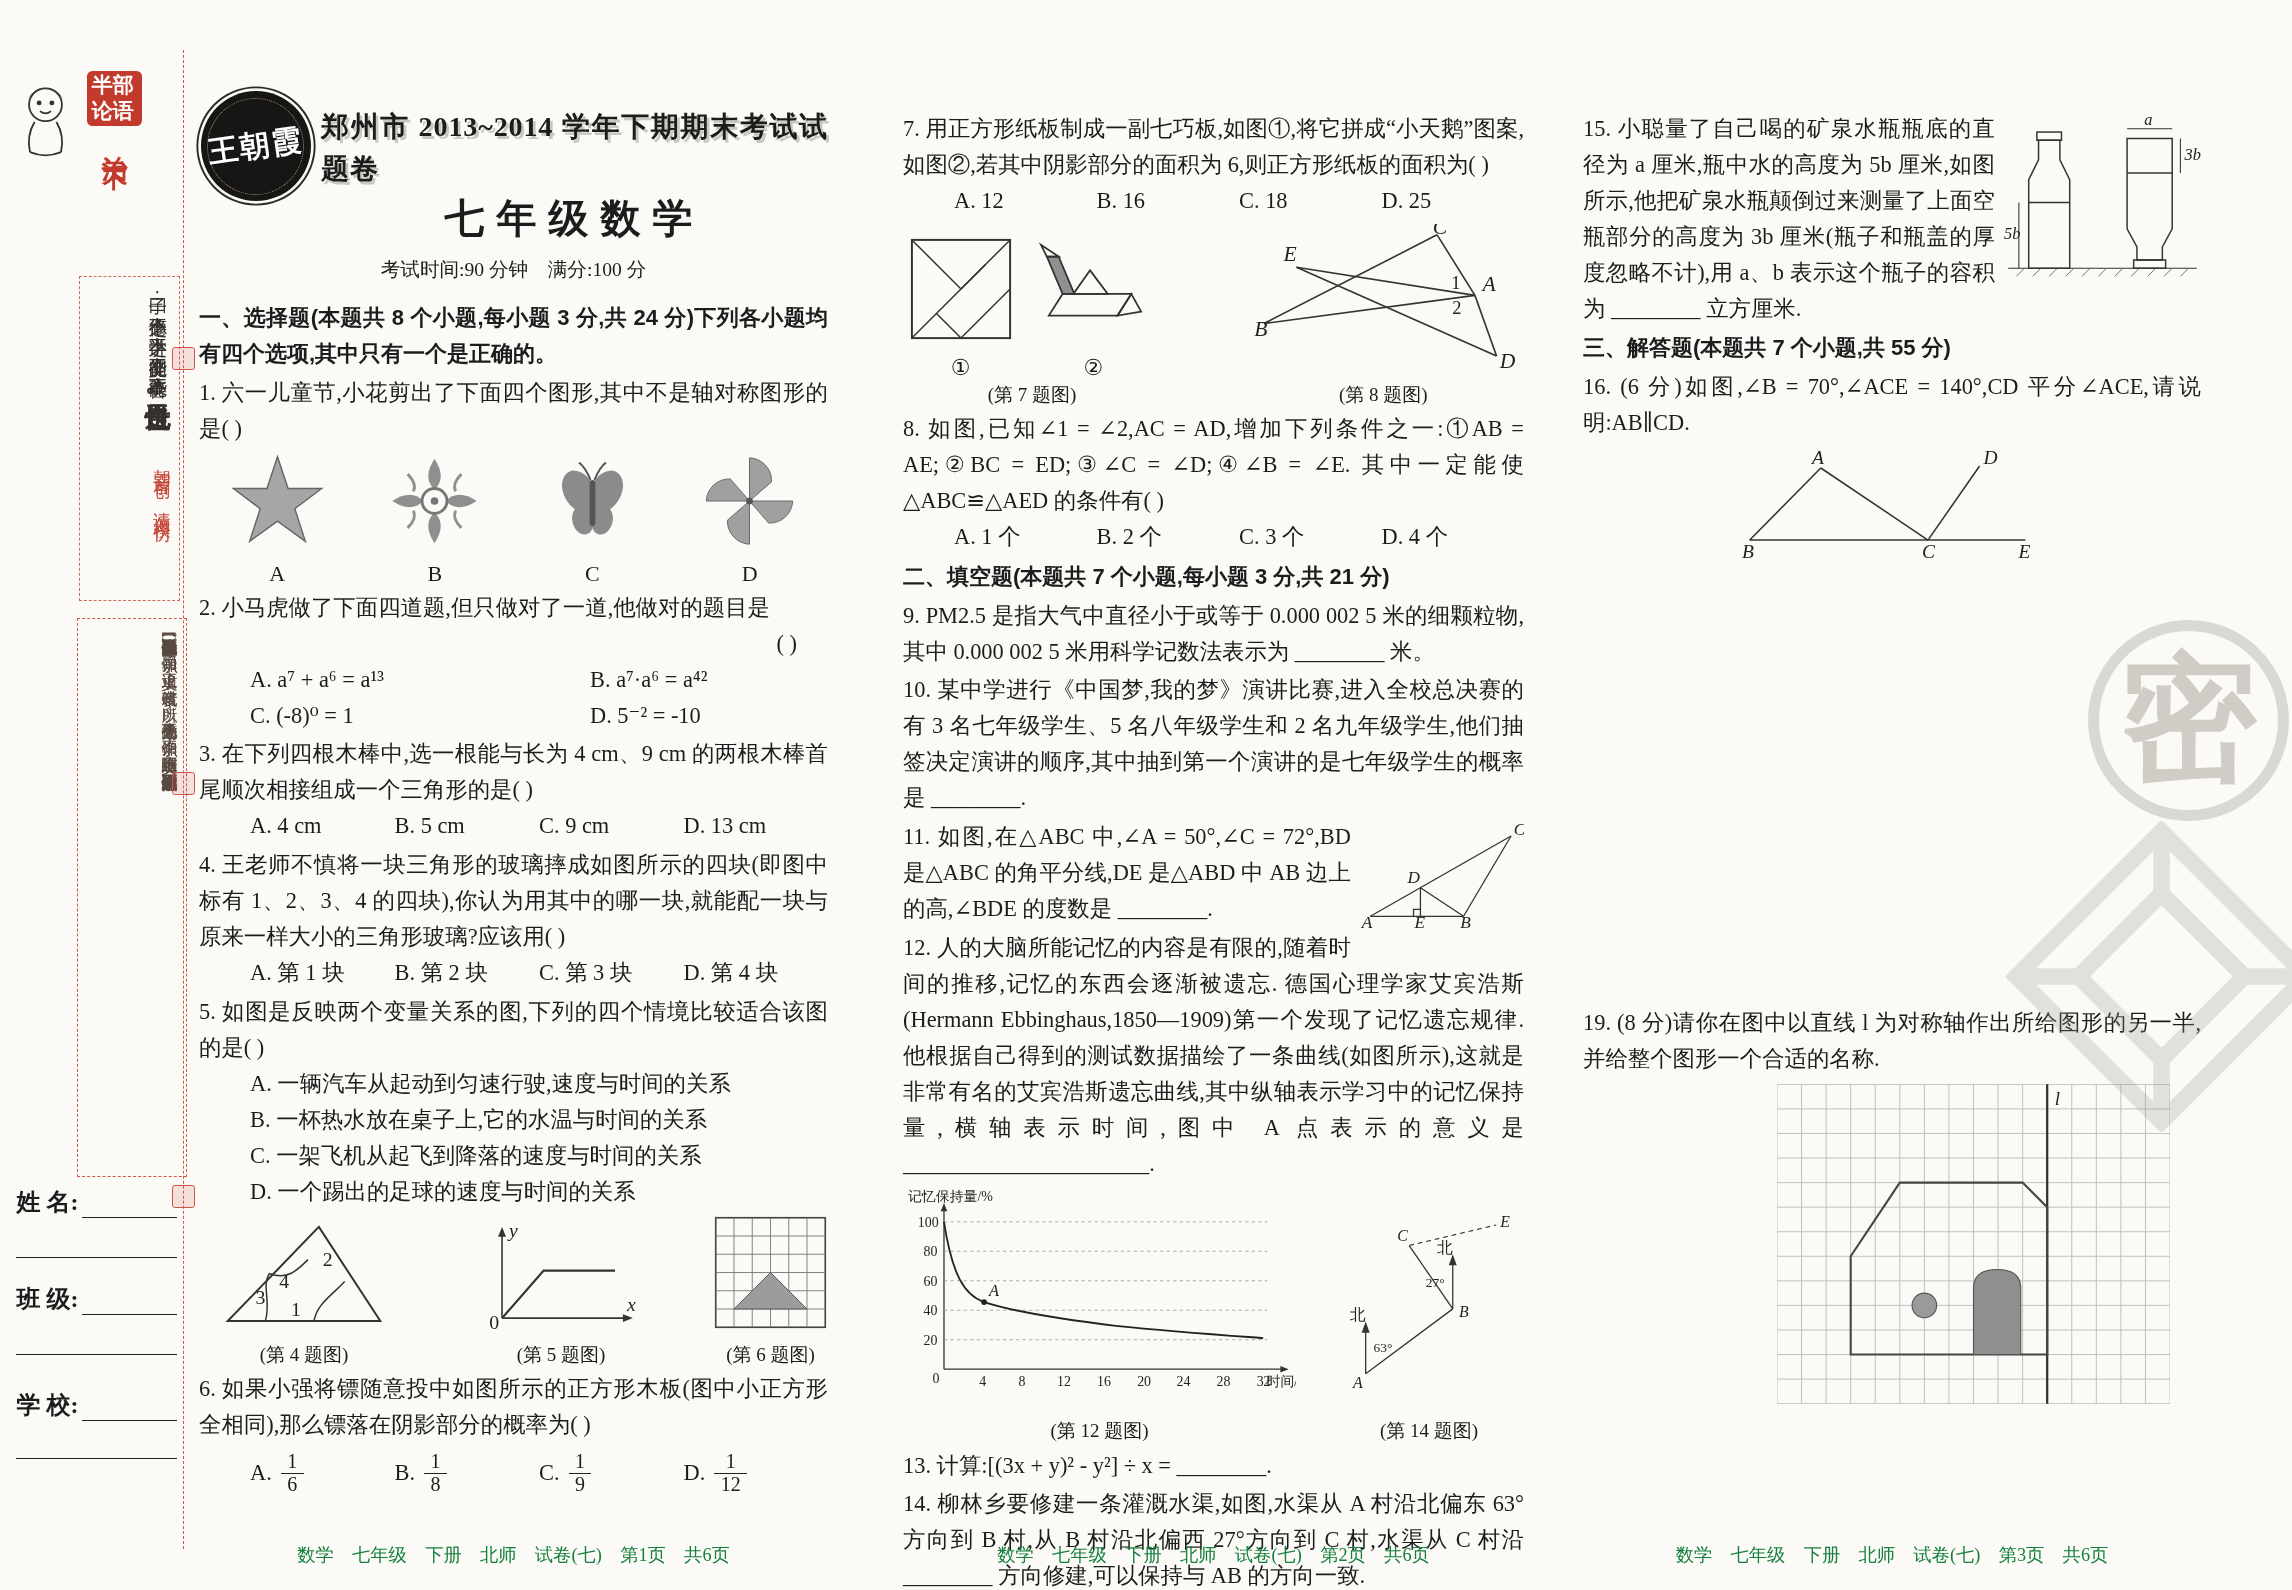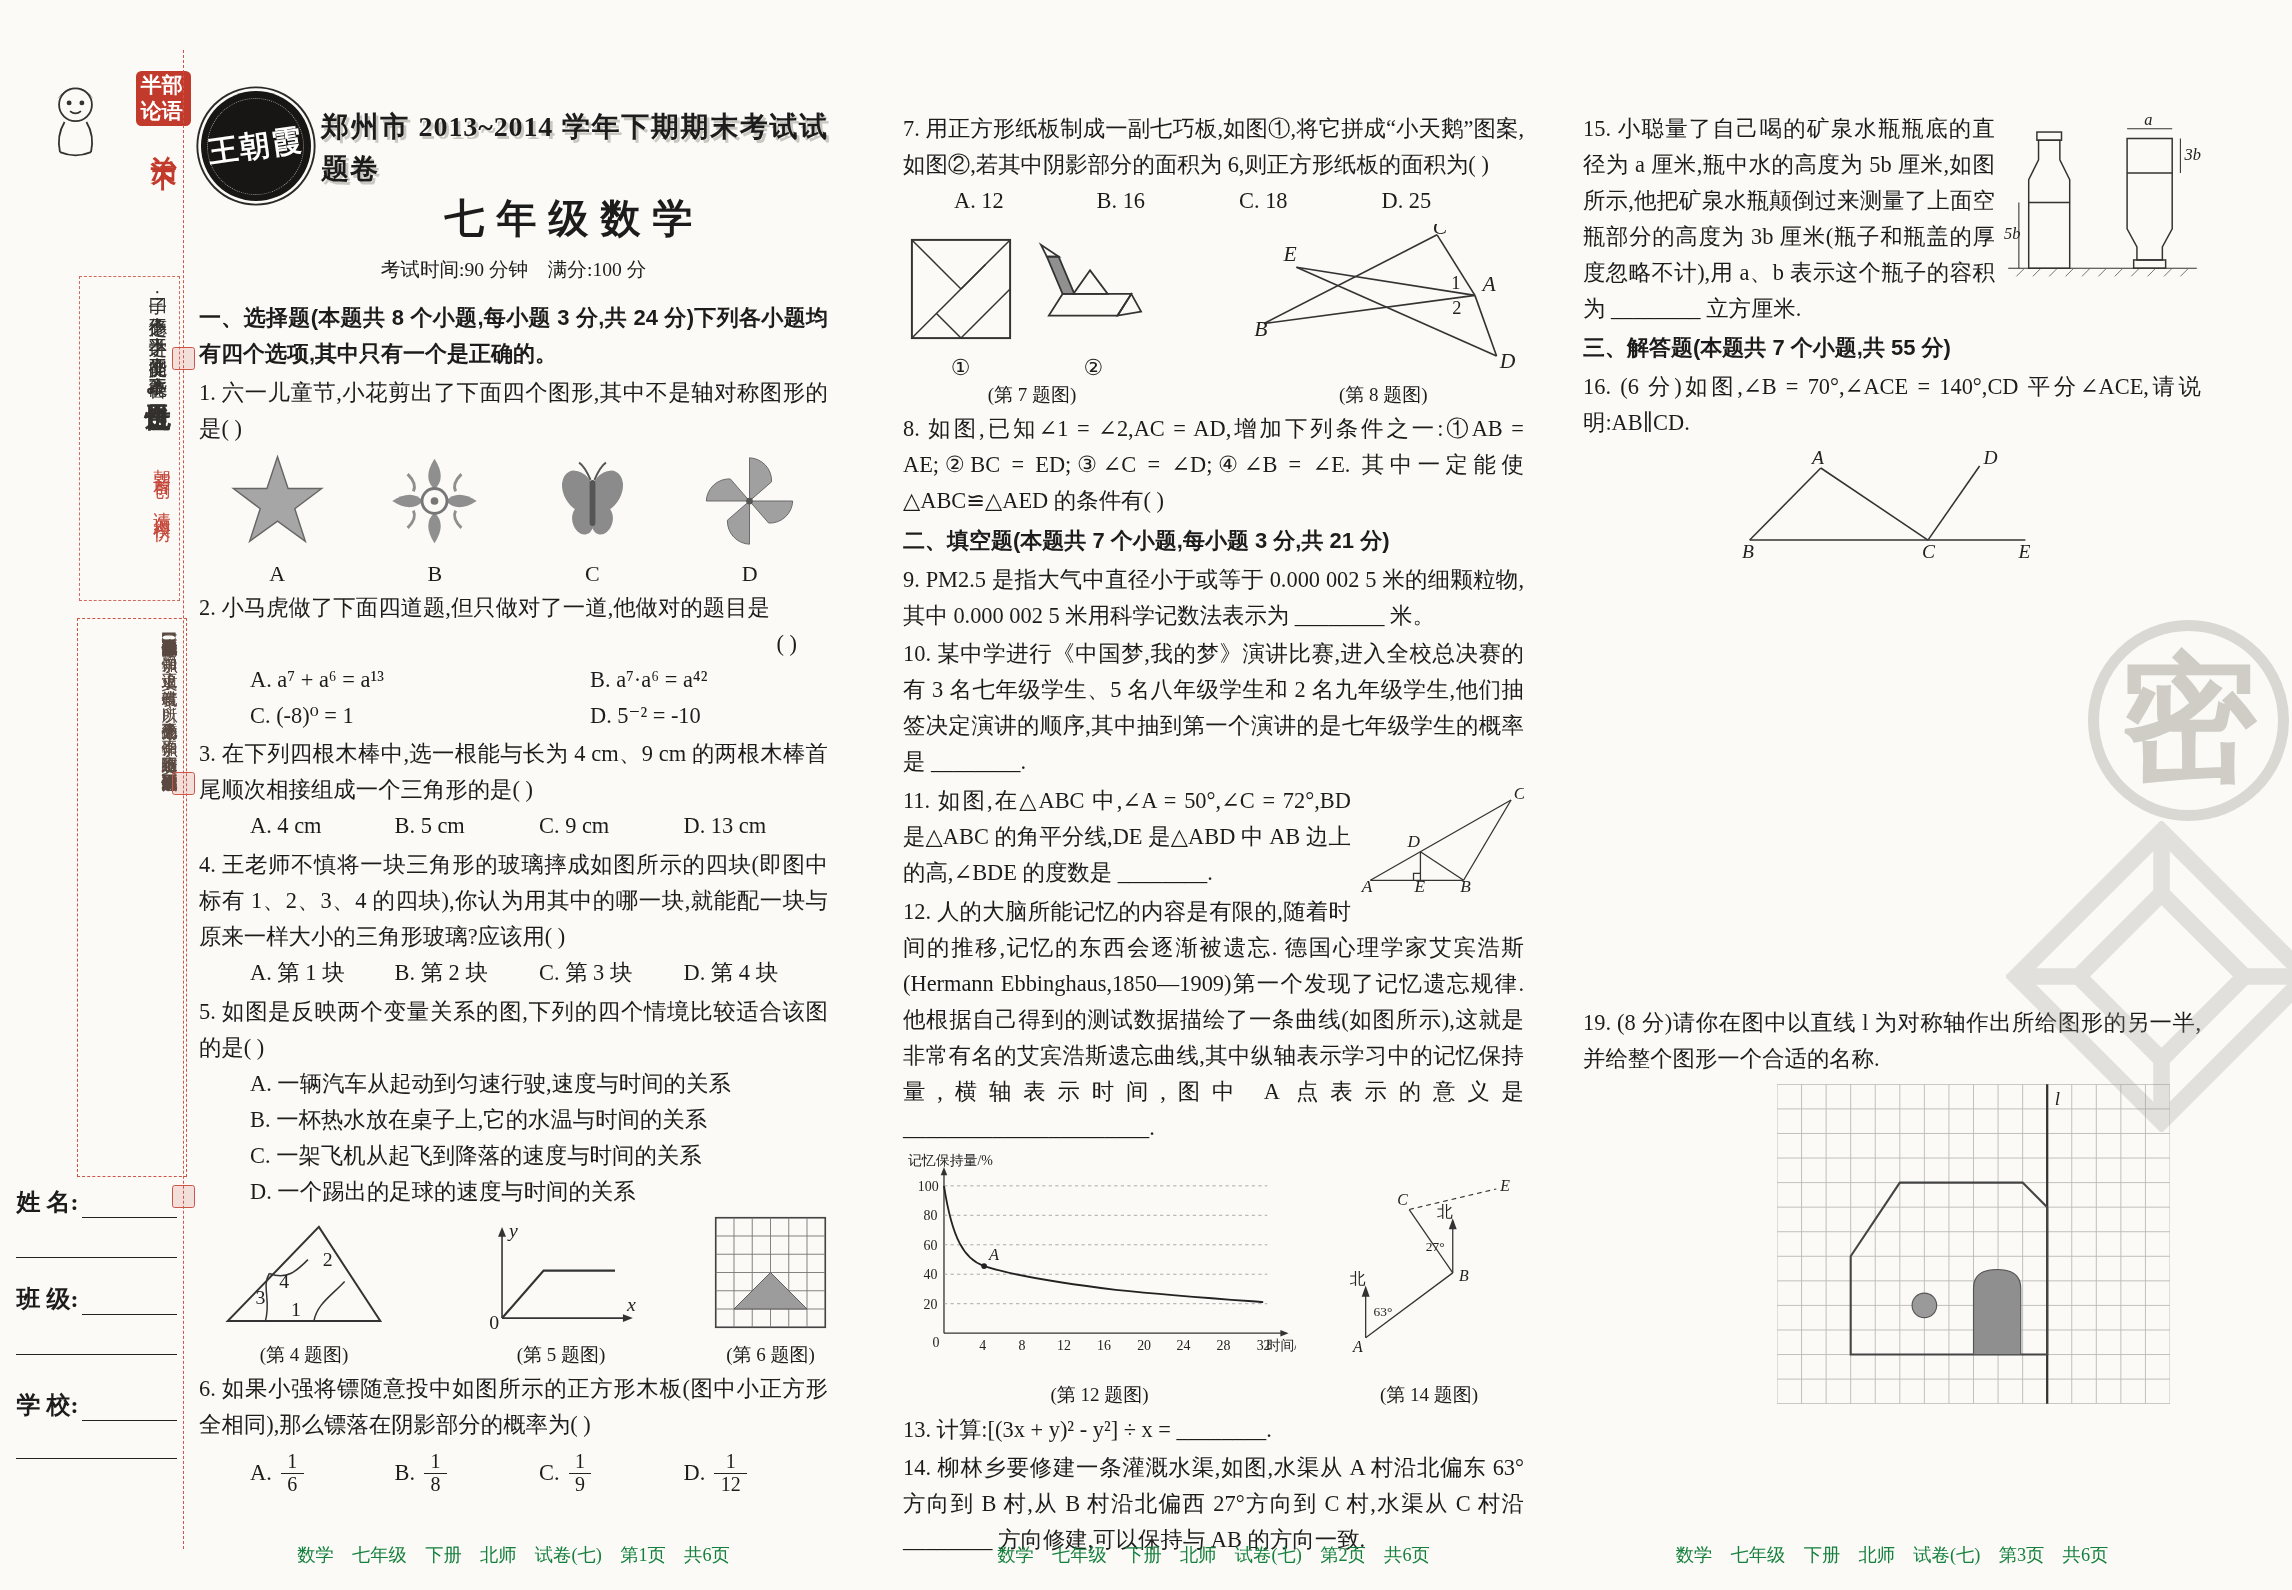--- a/index.html
+++ b/index.html
@@ -4,21 +4,21 @@
 <style>
   * { margin:0; padding:0; box-sizing:border-box; }
   html,body { width:2293px; height:1591px; }
   body {
     position:relative; overflow:hidden;
     background:#fbfaf6; color:#1c1c1c;
     font-family:"Liberation Serif","DejaVu Serif",serif;
   }
   
   .margin-strip { position:absolute; left:0; top:0; width:192px; height:100%; }
-  .mascot-row { position:absolute; left:39px; top:71px; display:flex; gap:24px; align-items:flex-start; }
+  .mascot-row { position:absolute; left:9px; top:71px; display:flex; gap:5px; align-items:flex-start; }
   .motto-col { display:flex; flex-direction:column; align-items:center; gap:9.1px; }
   .seal {
     width:55px; height:55px; background:#c23a2b; color:#fff; border-radius:5.5px;
     font-size:21px; line-height:25.6px; font-weight:bold; text-align:center;
     display:flex; align-items:center; padding:1.8px;
   }
   .seal span{ display:block; width:48px; }
   .motto-vert { writing-mode:vertical-rl; text-orientation:upright; color:#c23a2b;
     font-size:25.6px; font-weight:bold; letter-spacing:6.4px; }
   .quote-box {
@@ -412,20 +412,26 @@
         <text x="212" y="62" class="fti">A</text>
         <text x="228" y="133" class="fti">D</text>
         <text x="183" y="60" class="fts">1</text>
         <text x="184" y="83" class="fts">2</text>
       </svg>
       <div class="figcap">(第 8 题图)</div>
     </div>
   </div>
 
   <p class="q">8. 如图,已知∠1 = ∠2,AC = AD,增加下列条件之一:①AB = AE;②BC = ED;③∠C = ∠D;④∠B = ∠E. 其中一定能使△ABC≌△AED 的条件有(    )</p>
+  <div class="optrow4">
+    <span>A. 1 个</span>
+    <span>B. 2 个</span>
+    <span>C. 3 个</span>
+    <span>D. 4 个</span>
+  </div>
 
   <p class="sec">二、填空题(本题共 7 个小题,每小题 3 分,共 21 分)</p>
 
   <p class="q">9. PM2.5 是指大气中直径小于或等于 0.000 002 5 米的细颗粒物,其中 0.000 002 5 米用科学记数法表示为 ________ 米。</p>
   <p class="q">10. 某中学进行《中国梦,我的梦》演讲比赛,进入全校总决赛的有 3 名七年级学生、5 名八年级学生和 2 名九年级学生,他们抽签决定演讲的顺序,其中抽到第一个演讲的是七年级学生的概率是 ________.</p>
 
   <div class="q">
     <svg class="fl-right" width="164" height="108" viewBox="0 0 190 125" style="font-size:24.5px">
       <g stroke="#333" stroke-width="1.5" fill="none">
         <line x1="12" y1="108" x2="120" y2="108"></line>

